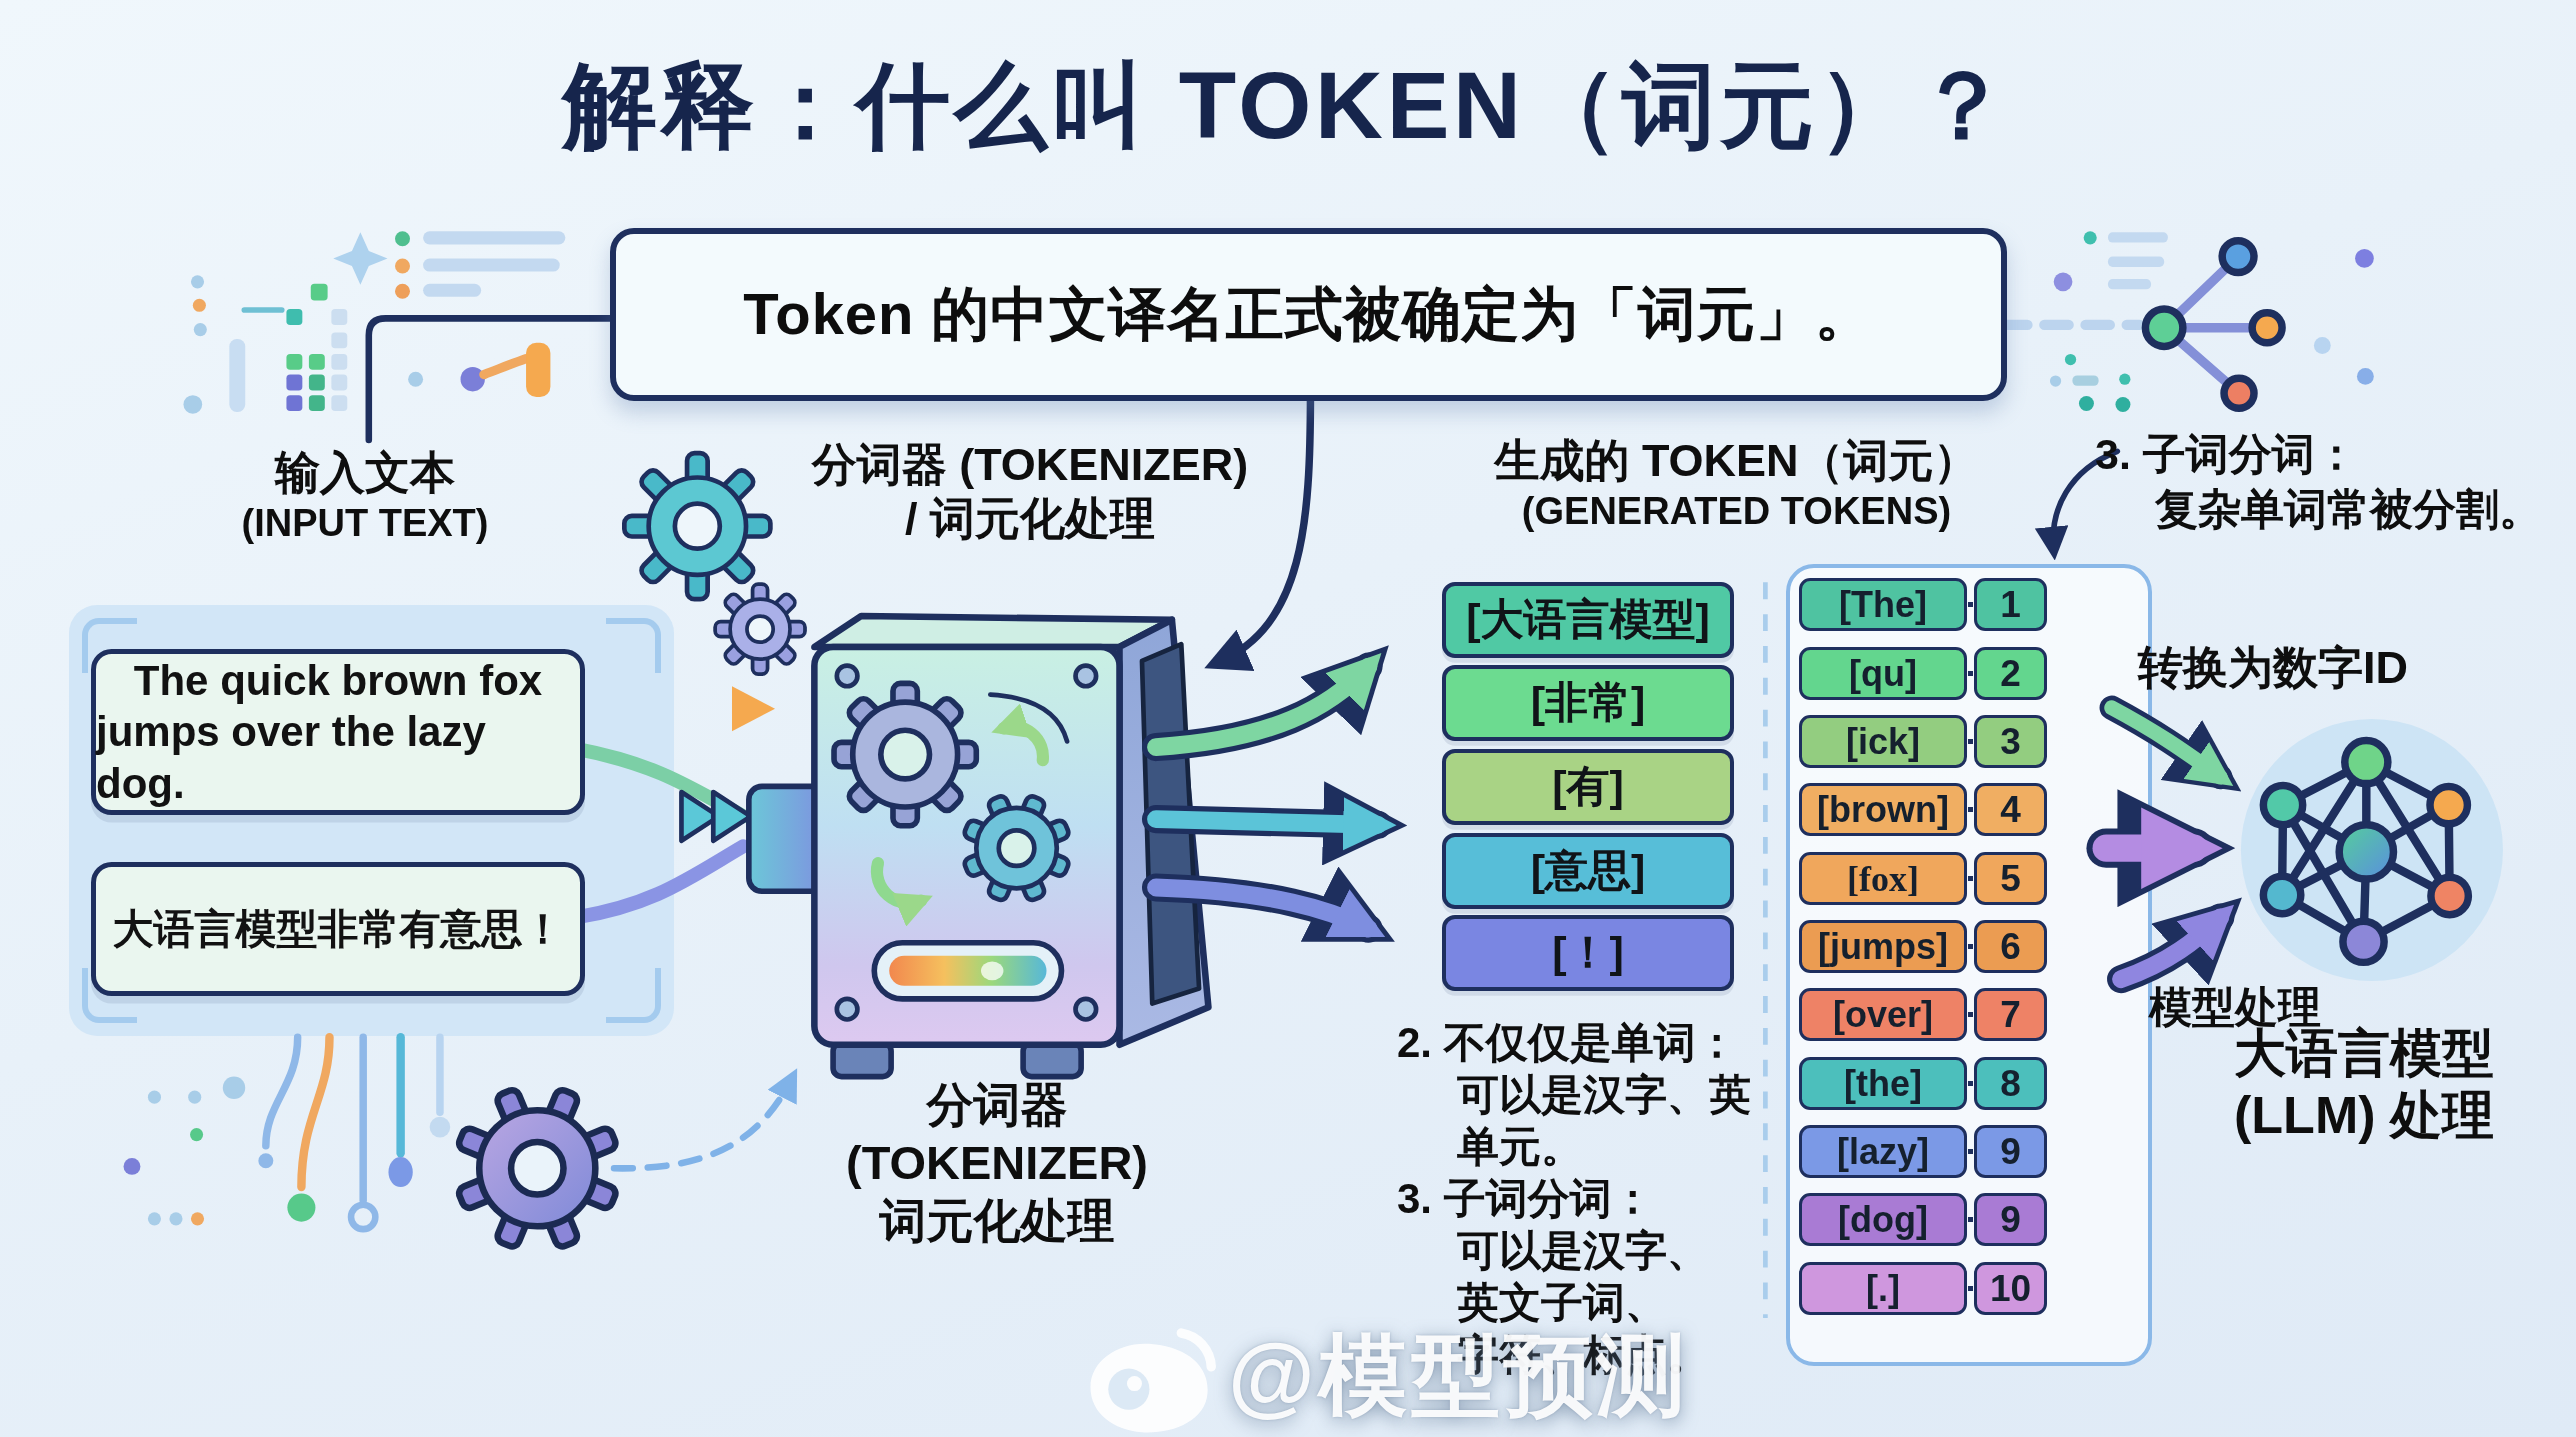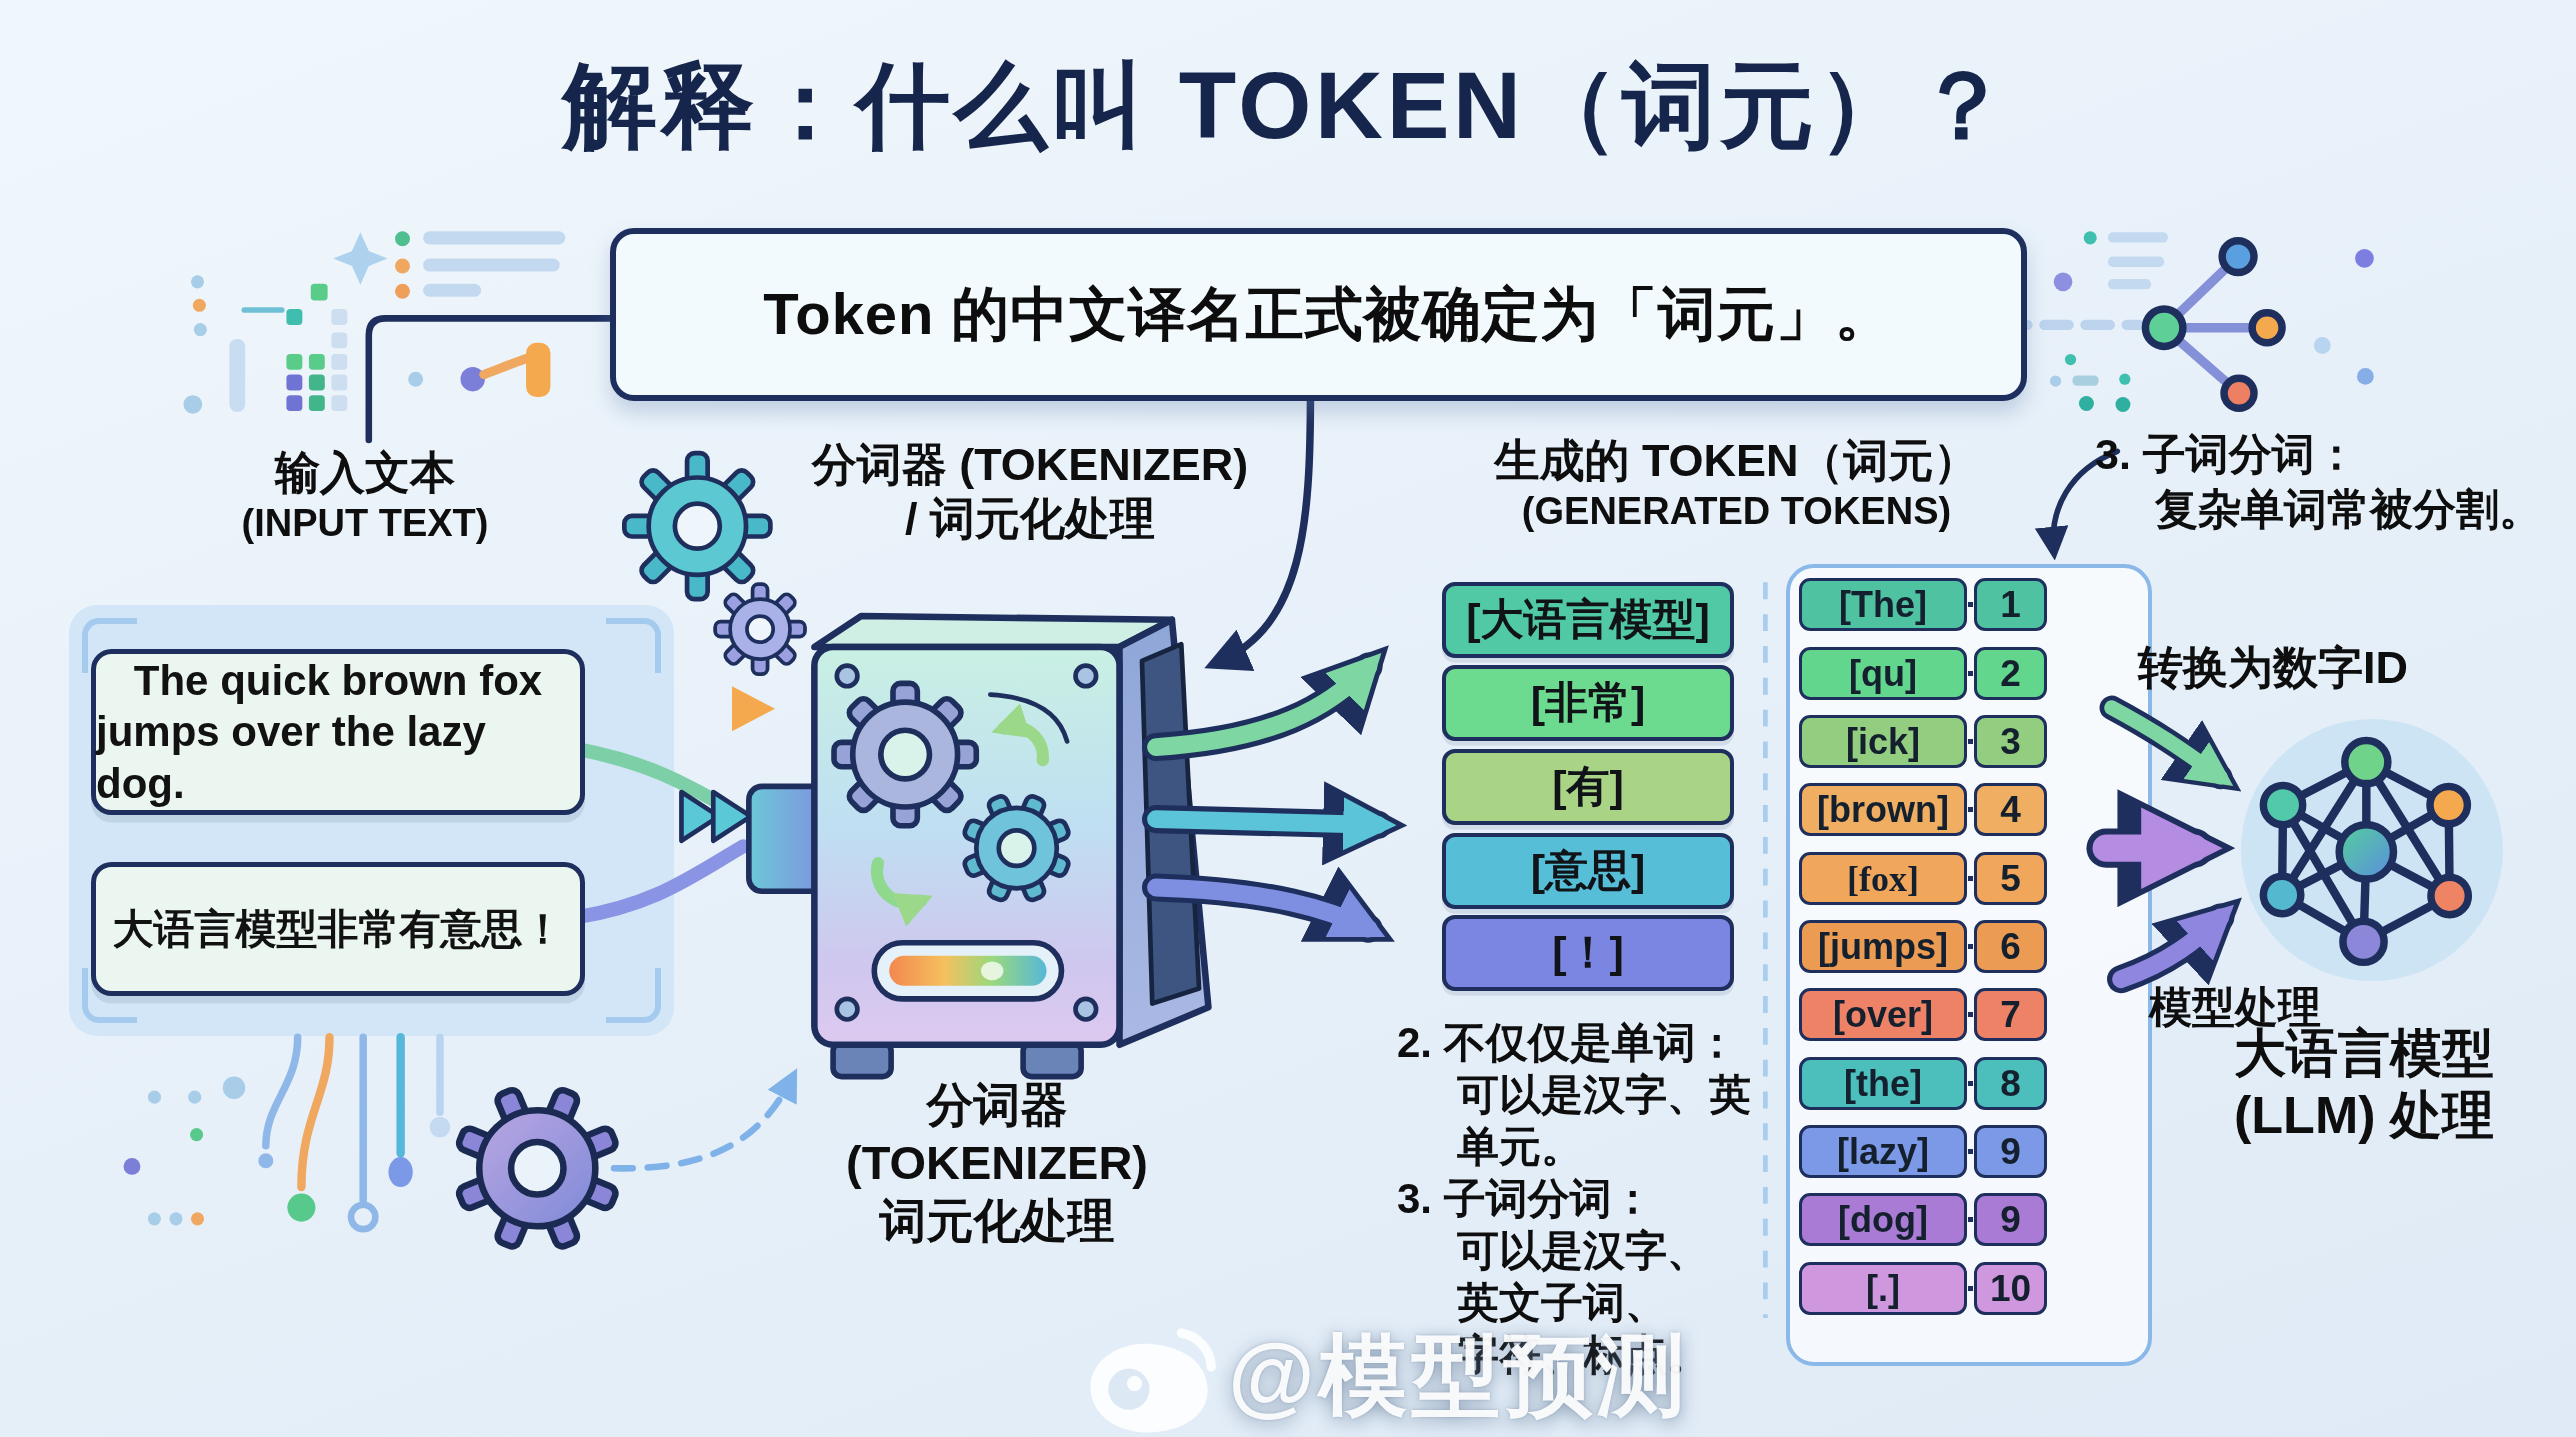--- a/index.html
+++ b/index.html
@@ -13,21 +13,21 @@
   }
   #stage{position:relative;width:2576px;height:1438px;}
   .abs{position:absolute;}
   .ctr{text-align:center;}
   #title{left:0;top:43px;width:2576px;text-align:center;
     font-size:94px;font-weight:800;letter-spacing:3.7px;color:#16254c;}
   #bubble{left:610px;top:228px;width:1385px;height:161px;
     background:#f3fafd;border:6.6px solid var(--navy);border-radius:24px;
     display:flex;align-items:center;justify-content:center;
     box-shadow:0 11.2px 20.6px rgba(100,130,175,.30);
-    font-size:58px;font-weight:700;color:#0d0d0d;letter-spacing:0.9px;z-index:3;padding-left:20px;}
+    font-size:58px;font-weight:700;color:#0d0d0d;letter-spacing:0.9px;z-index:3;}
   .hdr2{z-index:3;color:#0e0e0e;}
   .hdr2 .l1{font-size:45px;font-weight:700;line-height:1.2;}
   .hdr2 .l2{font-size:38px;font-weight:700;line-height:1.25;}
   #lbl-input{left:159px;top:446px;width:412px;}
   #lbl-tok-top{left:749px;top:438px;width:562px;}
   #hdr-gen{left:1404px;top:434px;width:665px;}
   #input-panel{left:69px;top:605px;width:605px;height:431px;
     background:#d2e6f7;border-radius:28px;z-index:1;}
   .crn{position:absolute;width:49px;height:49px;border:0 solid #a4cbee;z-index:2;}
   .crn.tl{left:13px;top:13px;border-left-width:6.6px;border-top-width:6.6px;border-top-left-radius:17px;}

